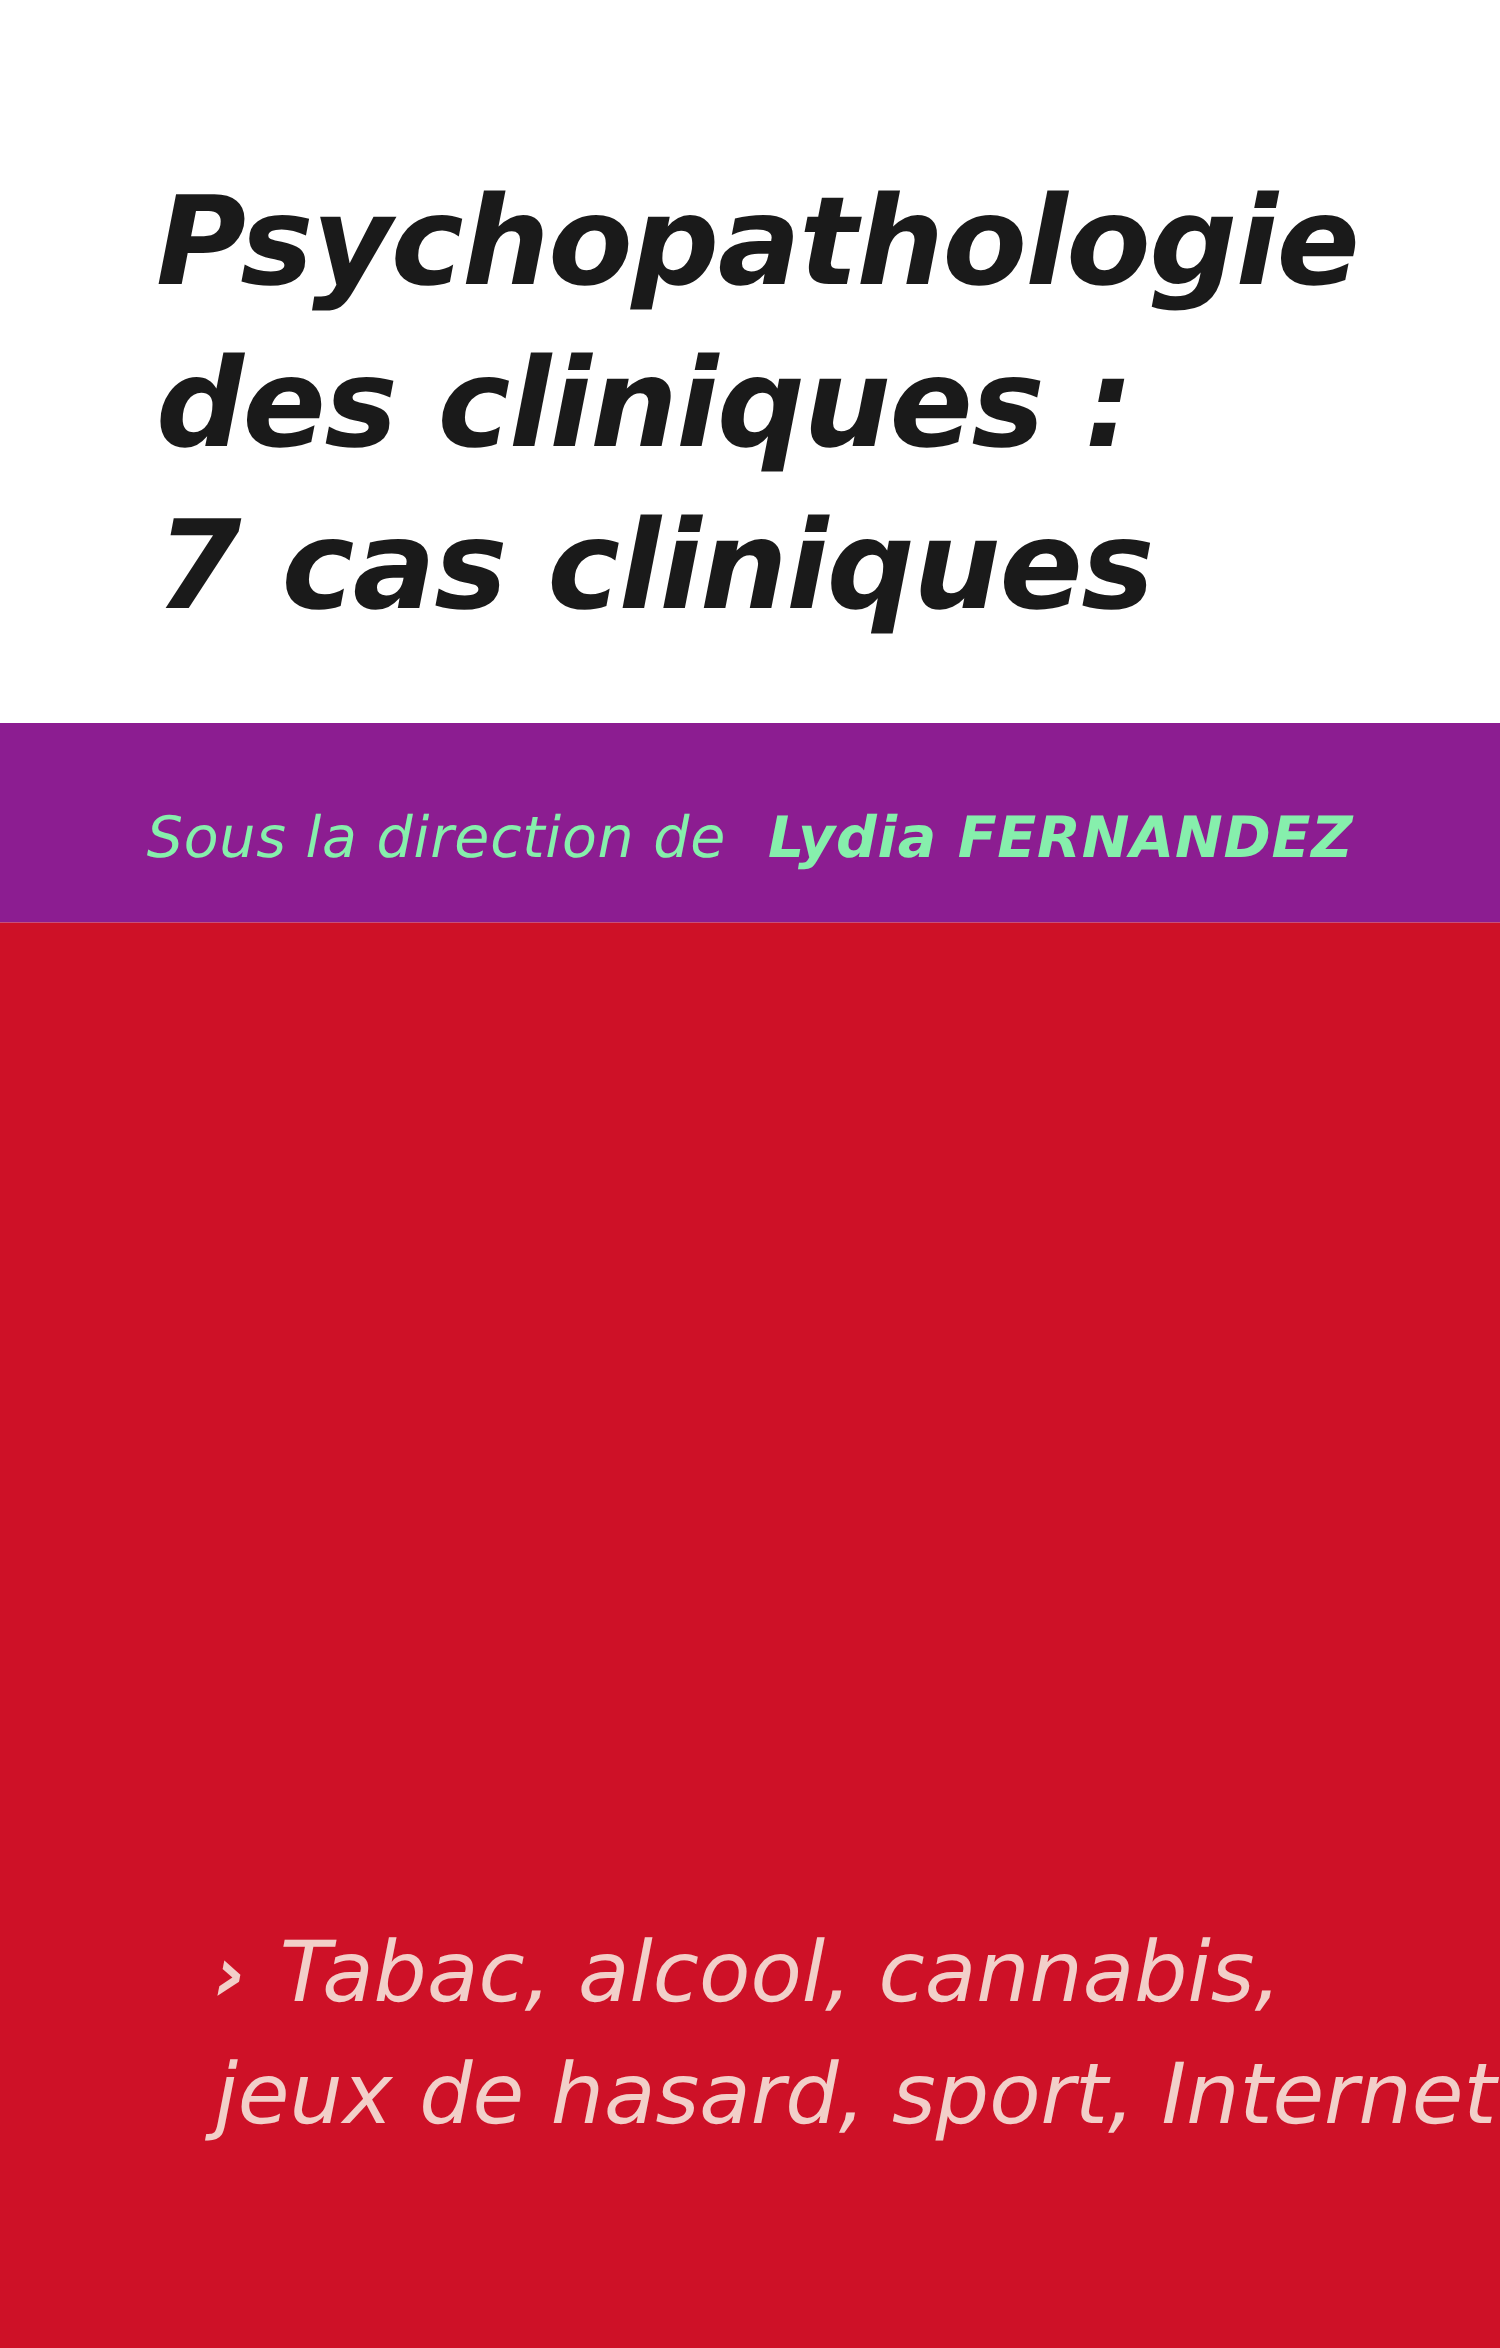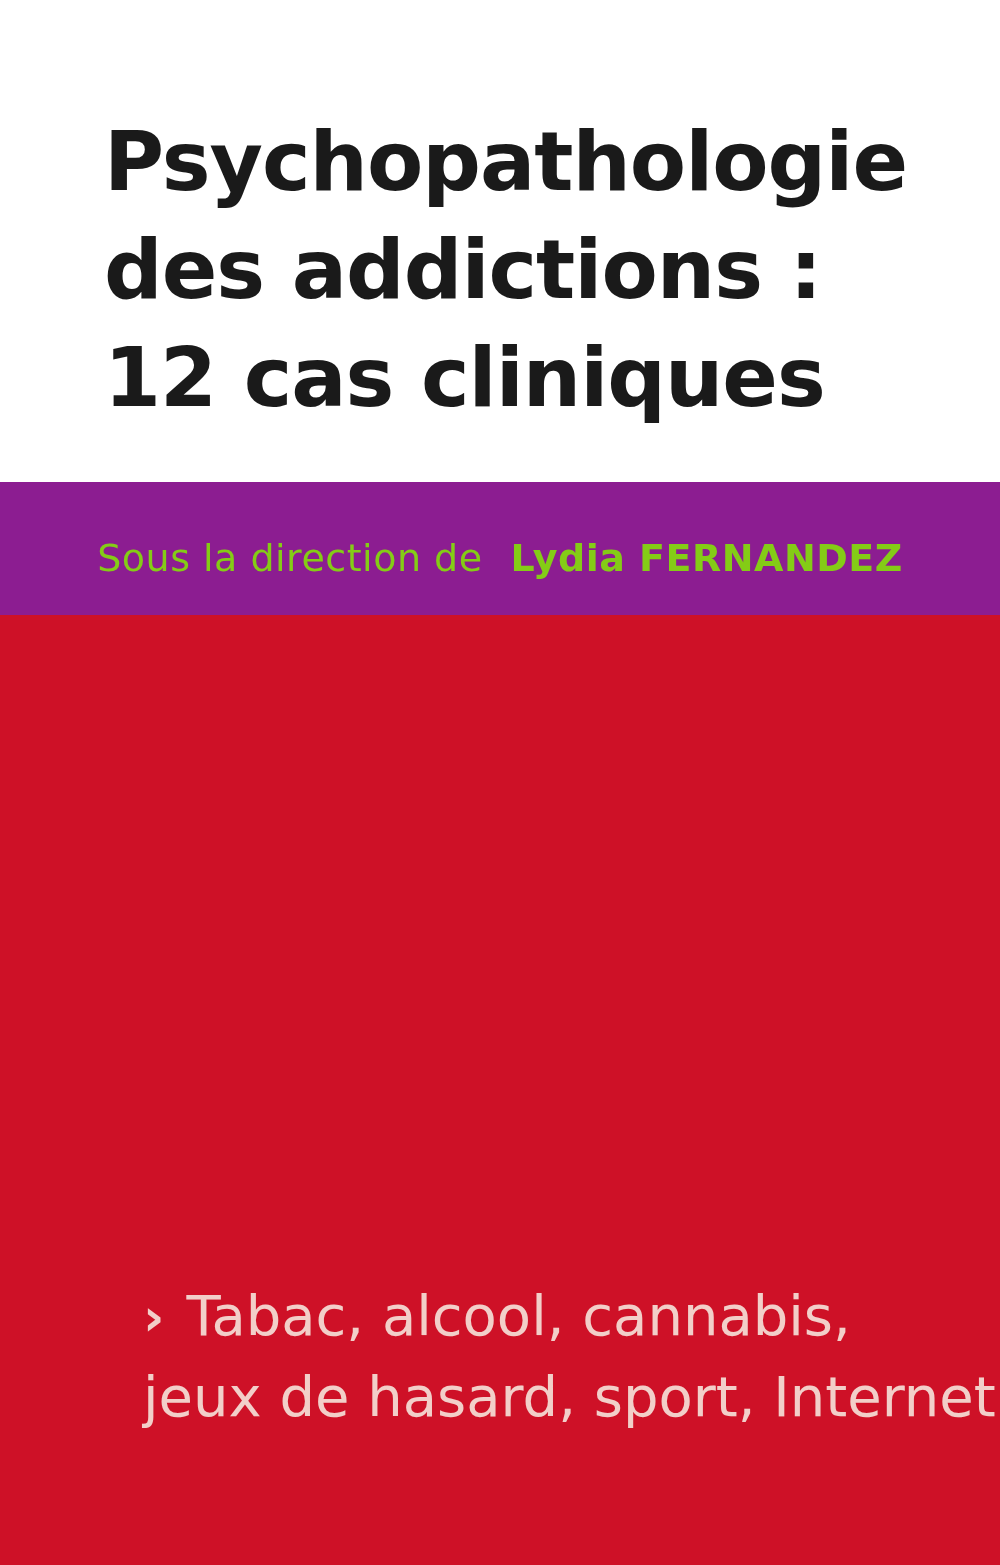--- a/index.html
+++ b/index.html
@@ -9,20 +9,21 @@
   }
   body {
     font-family: "Liberation Sans", sans-serif;
   }
   .cover {
     position: relative;
     width: 1000px;
     height: 1565px;
     background: #ffffff;
     overflow: hidden;
+    font-style: italic;
   }
   
   .title-block {
     position: absolute;
     left: 0;
     top: 0;
     width: 1000px;
     height: 482px;
     background: #ffffff;
   }
@@ -53,21 +54,21 @@
   }
   .author-text {
     position: absolute;
     left: 0;
     top: 0;
     width: 1000px;
     height: 152px;
     display: flex;
     align-items: center;
     justify-content: center;
-    color: #84cc16;
+    color: #86efac;
     font-family: "DejaVu Sans", sans-serif;
     font-size: 38px;
     letter-spacing: 0.5px;
     white-space: nowrap;
     text-align: right;
   }
   .author-prefix {
     font-weight: normal;
   }
   .author-name {
@@ -112,22 +113,22 @@
   }
 </style>
 </head>
 <body>
 
 <div class="cover">
 
   <div class="title-block">
     <div class="title-text">
       <span class="title-line">Psychopathologie</span>
-      <span class="title-line">des addictions :</span>
-      <span class="title-line">12 cas cliniques</span>
+      <span class="title-line">des cliniques :</span>
+      <span class="title-line">7 cas cliniques</span>
     </div>
   </div>
 
   <div class="author-band">
     <div class="author-text">
       <span class="author-prefix">Sous la direction de</span>
       <span class="author-name">Lydia FERNANDEZ</span>
     </div>
   </div>
 

